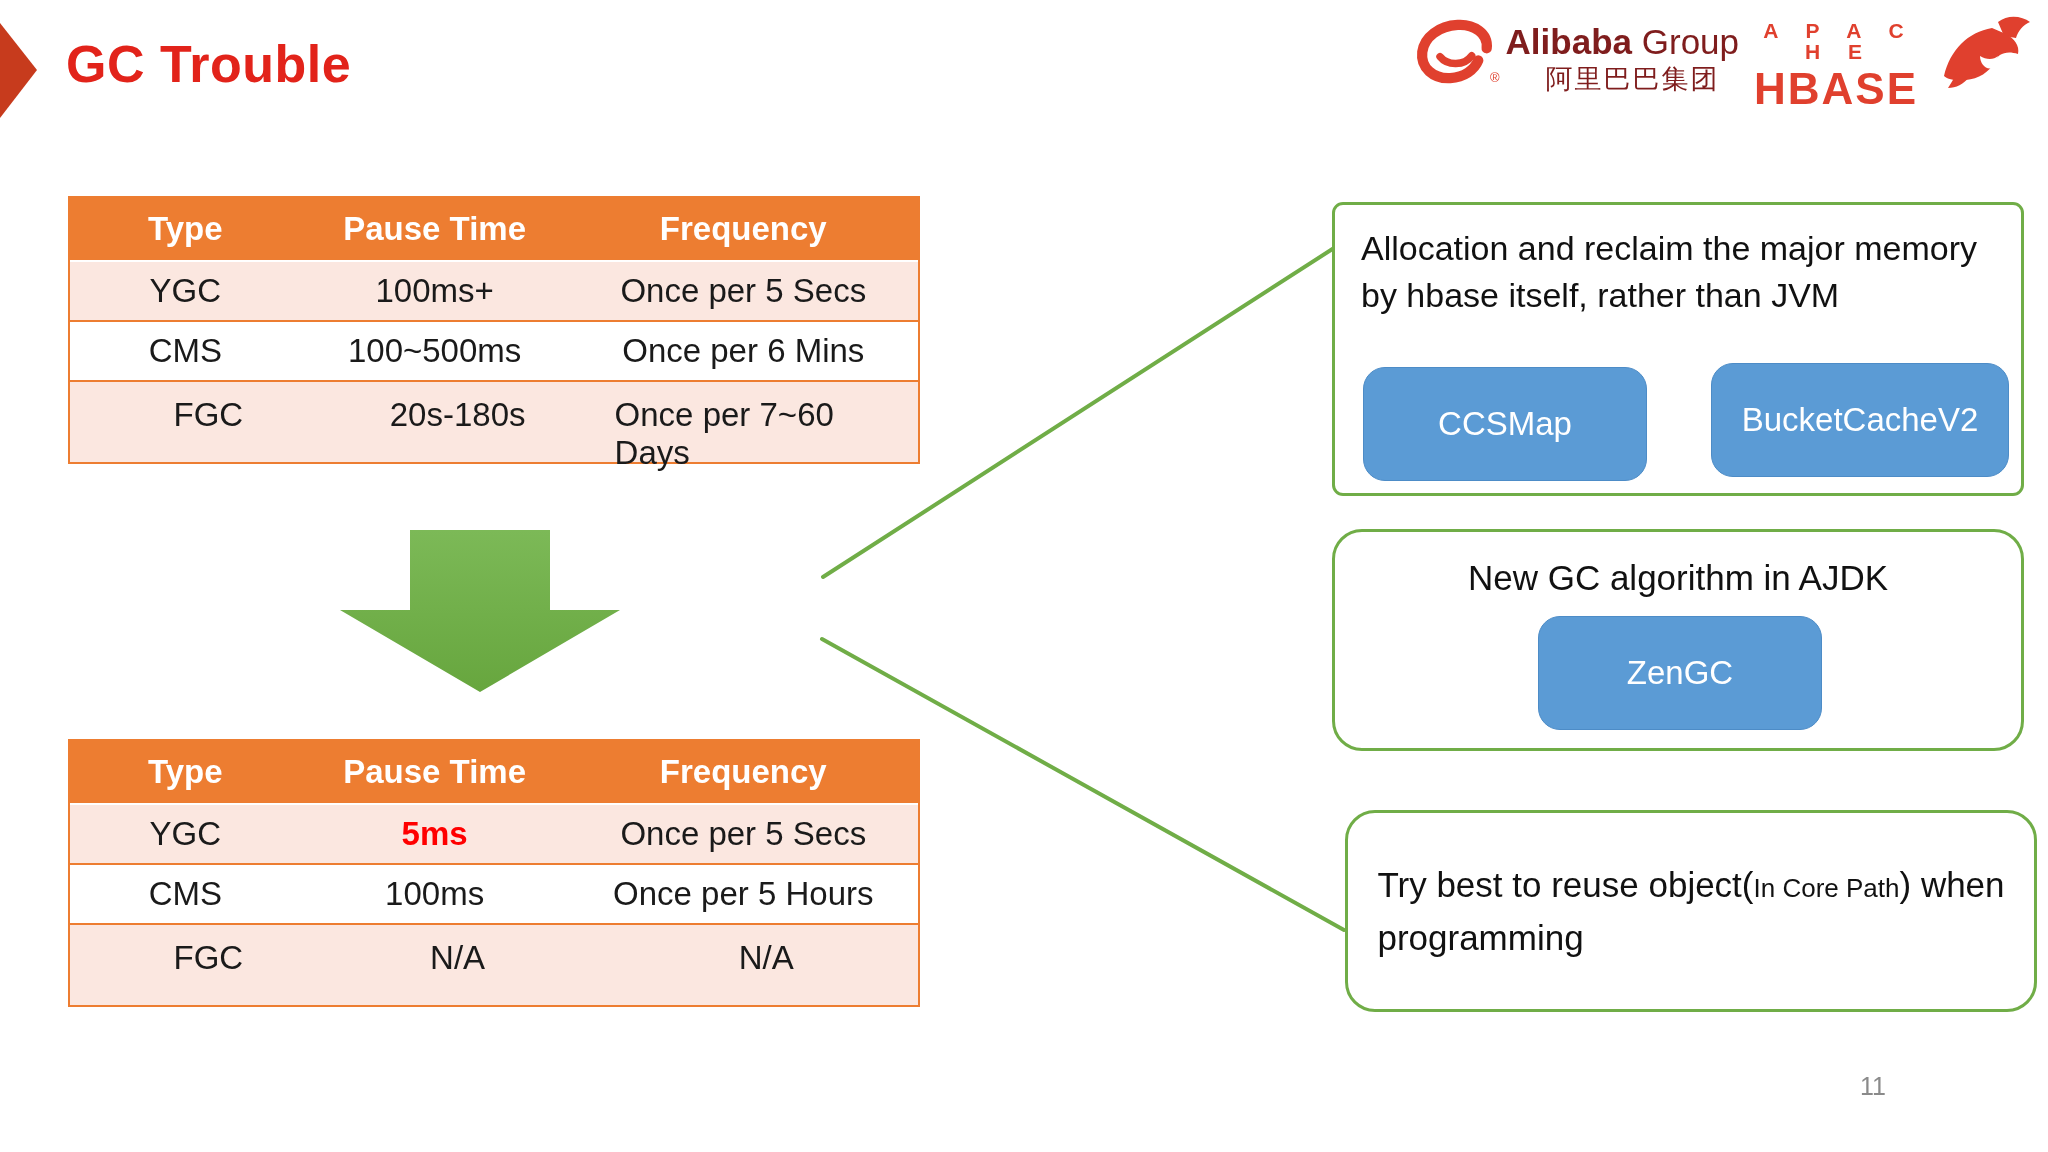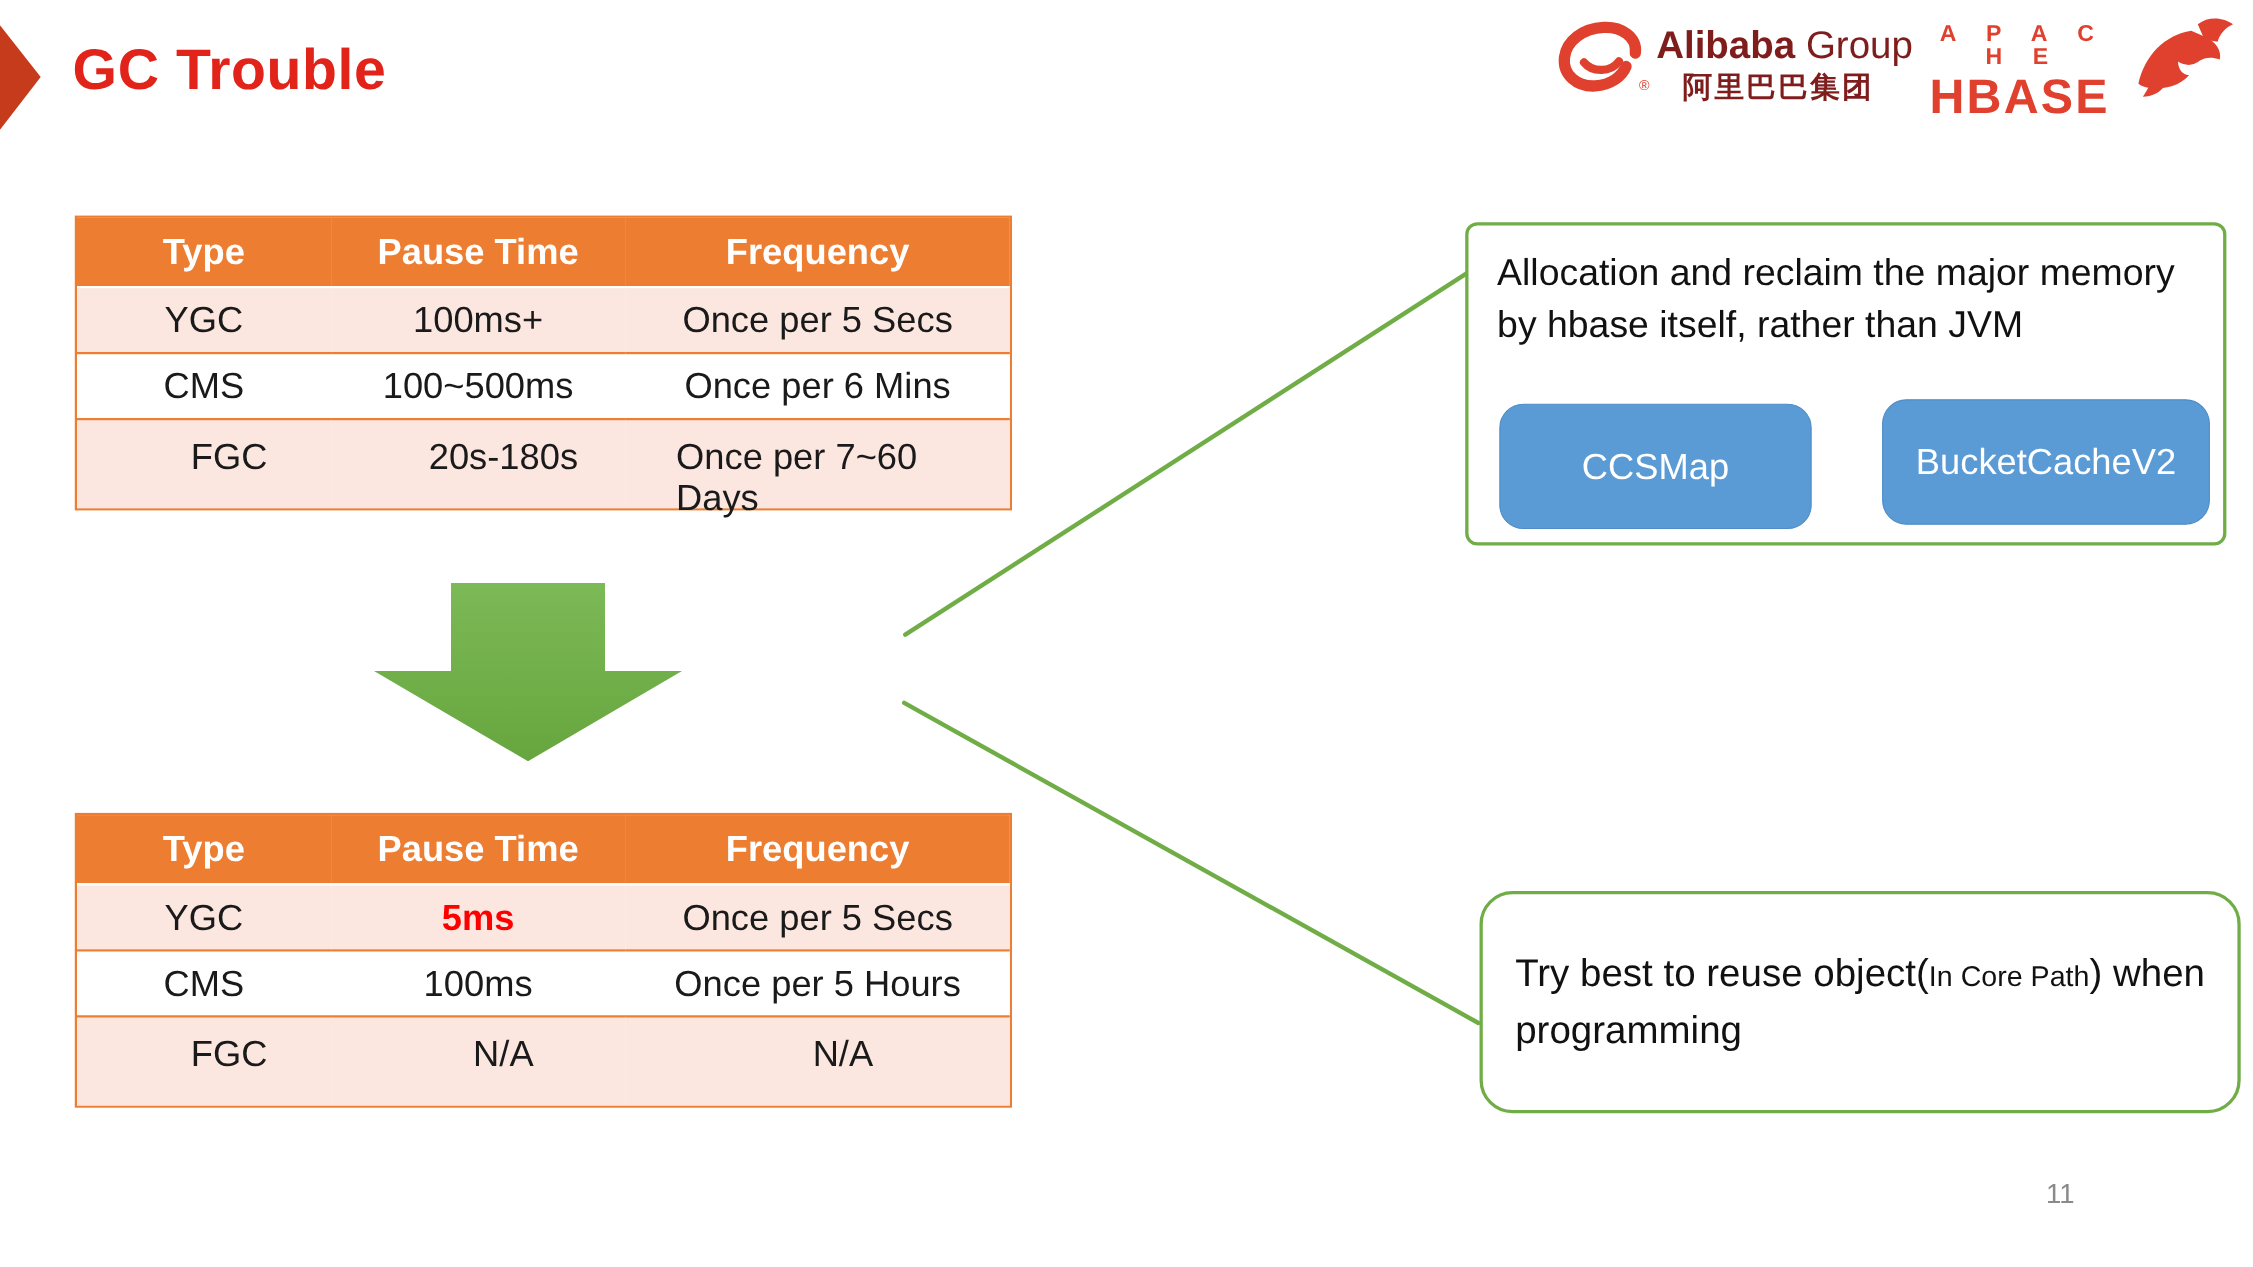--- a/index.html
+++ b/index.html
@@ -14,21 +14,21 @@
     color:#E2231A;letter-spacing:0.5px;
   }
   
   .alibaba-logo{position:absolute;left:1412px;top:16px;display:flex;align-items:flex-start;}
   .alibaba-icon{width:84px;height:72px;flex:0 0 auto;}
   .alibaba-reg{font-size:13px;color:#E0402E;margin:54px 2px 0 -6px;}
   .alibaba-text{margin-left:4px;color:#7f1d1d;line-height:1;}
   .alibaba-row1{font-size:35px;margin-top:8px;white-space:nowrap;}
   .alibaba-word{font-weight:bold;}
   .alibaba-group{font-weight:normal;}
-  .alibaba-cn{font-size:27px;font-weight:bold;margin-top:7px;margin-left:24px;letter-spacing:2px;}
+  .alibaba-cn{font-size:27px;font-weight:normal;margin-top:7px;margin-left:40px;letter-spacing:2px;}
   .hbase-logo{position:absolute;left:1740px;top:20px;color:#E0402E;text-align:center;width:192px;line-height:1;}
   .hbase-apache{font-size:21px;font-weight:bold;letter-spacing:11px;margin-left:6px;}
   .hbase-word{font-size:44px;font-weight:bold;letter-spacing:2px;margin-top:5px;}
   .orca-icon{position:absolute;left:1934px;top:16px;width:100px;height:76px;}
   
   .gc-table{
     position:absolute;left:68px;width:852px;display:grid;
     grid-template-columns:27.2% 31.6% 41.2%;
     grid-template-rows:62px 60px 60px 82px;
     border:2px solid #ED7D31;background:#fff;box-sizing:border-box;
@@ -149,20 +149,24 @@
 
   <div class="sol-box box-memory">
     <div class="box-text">
       <div>Allocation and reclaim the major memory</div>
       <div>by hbase itself, rather than JVM</div>
     </div>
     <div class="pill pill-ccsmap">CCSMap</div>
     <div class="pill pill-bucket">BucketCacheV2</div>
   </div>
 
+  <div class="sol-box box-gc">
+    <div class="box-title">New GC algorithm in AJDK</div>
+    <div class="pill pill-zengc">ZenGC</div>
+  </div>
 
   <div class="sol-box box-reuse">
     <div class="box-text">
       <div>
         <span>Try best to reuse object(</span><span class="small">In Core Path</span><span>) when</span>
       </div>
       <div>programming</div>
     </div>
   </div>
 

